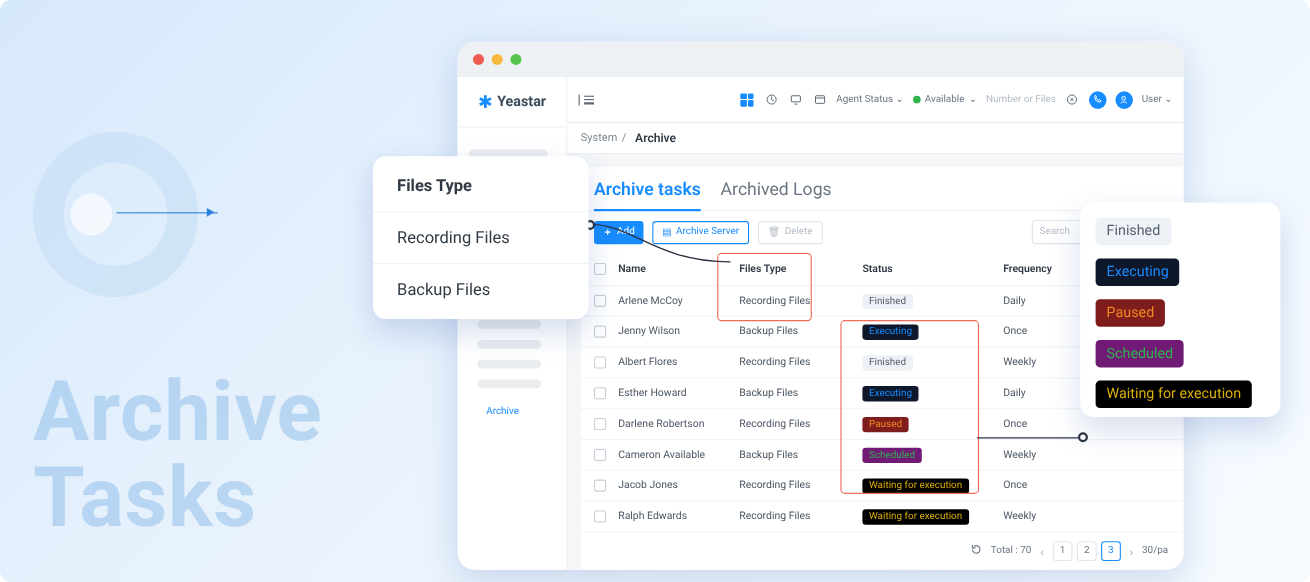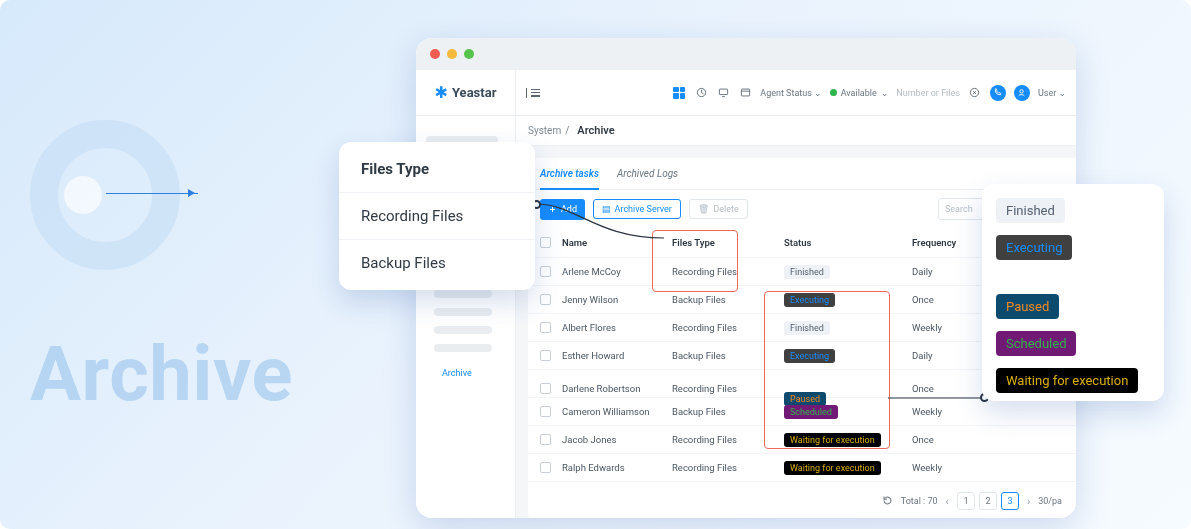--- a/index.html
+++ b/index.html
@@ -43,43 +43,43 @@
   .avail-dot { width: 7px; height: 7px; background: #2fb34b; border-radius: 50%; }
   .onum { color:#b4bcc5; }
   .circ { width: 16px; height: 16px; background:#178cff; border-radius:50%; display:inline-flex; align-items:center; justify-content:center; }
   .circ svg{stroke:#fff; width:9px;height:9px;fill:none;stroke-width:1.6;}
 
   .crumb { height: 30px; display: flex; align-items: center; padding: 0 12px; font-size: 10px; color: #7d8893; background:#fff; border-bottom:1px solid #eef1f4;}
   .crumb strong { color:#303a44; font-weight:600; margin-left:4px; font-size:11px;}
 
   .body { flex:1; padding: 12px 0 0 12px; position: relative; }
   .panel { background:#fff; border-radius:4px 0 0 4px; height: 100%; display:flex; flex-direction:column;}
-  .tabs { display:flex; gap:18px; padding: 0 12px; border-bottom:1px solid #eef1f4; font-size:10px;font-style:italic;}
+  .tabs { display:flex; gap:18px; padding: 0 12px; border-bottom:1px solid #eef1f4; font-size:16px;}
   .tab { padding:10px 0; color:#6a7682; position:relative;}
   .tab.active{ color:#178cff; font-weight:600;}
   .tab.active::after{content:"";position:absolute;left:0;right:0;bottom:-1px;height:2px;background:#178cff;}
 
   .tool { display:flex; align-items:center; gap:8px; padding:8px 12px;}
   .btn { font-size:9px; padding:4px 8px; border-radius:3px; display:inline-flex; align-items:center; gap:4px; background:#178cff; color:#fff; }
   .btn.line{ background:transparent; color:#178cff; border:1px solid #178cff;}
   .btn.ghost{ background:transparent; color:#b4bcc5; border:1px solid #e1e6eb;}
   .btn .pl{font-weight:700;}
   .tgap{flex:1;}
   .search { width:126px; height:22px; border:1px solid #e1e6eb; border-radius:3px; display:flex; align-items:center; padding:0 6px; font-size:9px; color:#b4bcc5;}
   .search span{flex:1;}
   .search svg{width:11px;height:11px;stroke:#9aa4af;fill:none;stroke-width:1.5;}
 
   .grid { flex:1; font-size:9.5px; color:#4a5663; overflow:hidden;}
   .row { display:grid; grid-template-columns: 22px 110px 112px 128px 90px; align-items:center; height:28px; border-bottom:1px solid #f1f4f7; padding:0 12px;}
   .hrow { font-weight:600; color:#303a44; height:30px;}
   .cb { width:11px; height:11px; border:1px solid #c7cfd8; border-radius:2px; }
   .status { display:inline-block; padding:2px 6px; border-radius:3px; font-size:9px; }
   .st-fin{ background:#eef2f6; color:#556070;}
-  .st-exe{ background:#404040; color:#178cff;}
-  .st-pau{ background:#0c4a6e; color:#f08a1f;margin-top:22px;}
+  .st-exe{ background:#0f172a; color:#178cff;}
+  .st-pau{ background:#7f1d1d; color:#f08a1f;}
   .st-sch{ background:#701a75; color:#2fb34b;}
   .st-wai{ background:#000000; color:#d9af09;}
 
   .pager { height:34px; display:flex; align-items:center; justify-content:flex-end; gap:8px; font-size:9px; color:#6a7682; padding:0 14px;}
   .pg { width:18px;height:18px;border:1px solid #e1e6eb;border-radius:3px;display:inline-flex;align-items:center;justify-content:center;}
   .pg.active{border-color:#178cff;color:#178cff;}
   .chev{color:#9aa4af;font-size:11px;}
   .reload svg{width:11px;height:11px;stroke:#6a7682;fill:none;stroke-width:1.5;}
 
   .hl { position:absolute; border:1.5px solid #ef6a57; border-radius:4px; pointer-events:none; }
@@ -102,21 +102,21 @@
   .cardB .status{ font-size:13px; padding:5px 10px; border-radius:4px; align-self:flex-start;}
 </style>
 </head>
 <body>
 
 <div class="bg">
   <div class="bg-circle"></div>
   <div class="bg-dot"></div>
   <div class="bg-arrow"></div>
   <div class="bg-title">
-    <span>Archive</span><br>
+    <span>Archive</span><br><span>Tasks</span>
   </div>
 
   <div class="win">
     <div class="titlebar">
       <div class="tdot red"></div>
       <div class="tdot yel"></div>
       <div class="tdot grn"></div>
     </div>
     <div class="app">
       <div class="leftcol">
@@ -279,21 +279,21 @@
                   </div>
                   <div class="row">
                     <span class="cb"></span>
                     <span>Darlene Robertson</span>
                     <span>Recording Files</span>
                     <span><span class="status st-pau">Paused</span></span>
                     <span>Once</span>
                   </div>
                   <div class="row">
                     <span class="cb"></span>
-                    <span>Cameron Williamson</span>
+                    <span>Cameron Available</span>
                     <span>Backup Files</span>
                     <span><span class="status st-sch">Scheduled</span></span>
                     <span>Weekly</span>
                   </div>
                   <div class="row">
                     <span class="cb"></span>
                     <span>Jacob Jones</span>
                     <span>Recording Files</span>
                     <span><span class="status st-wai">Waiting for execution</span></span>
                     <span>Once</span>

